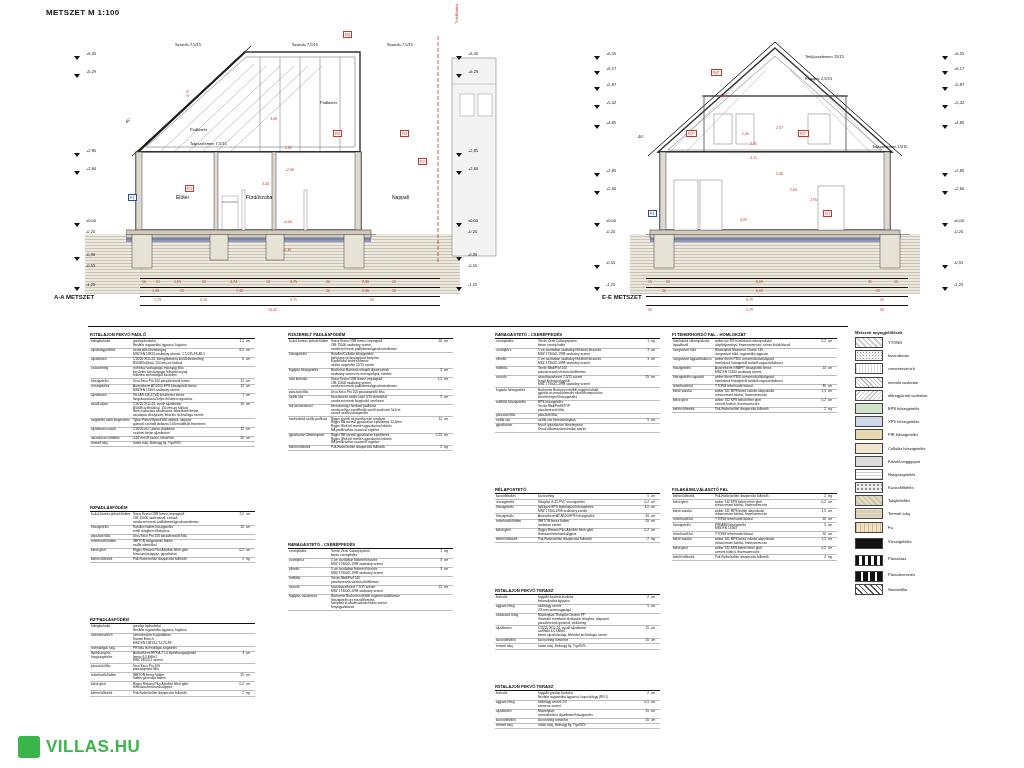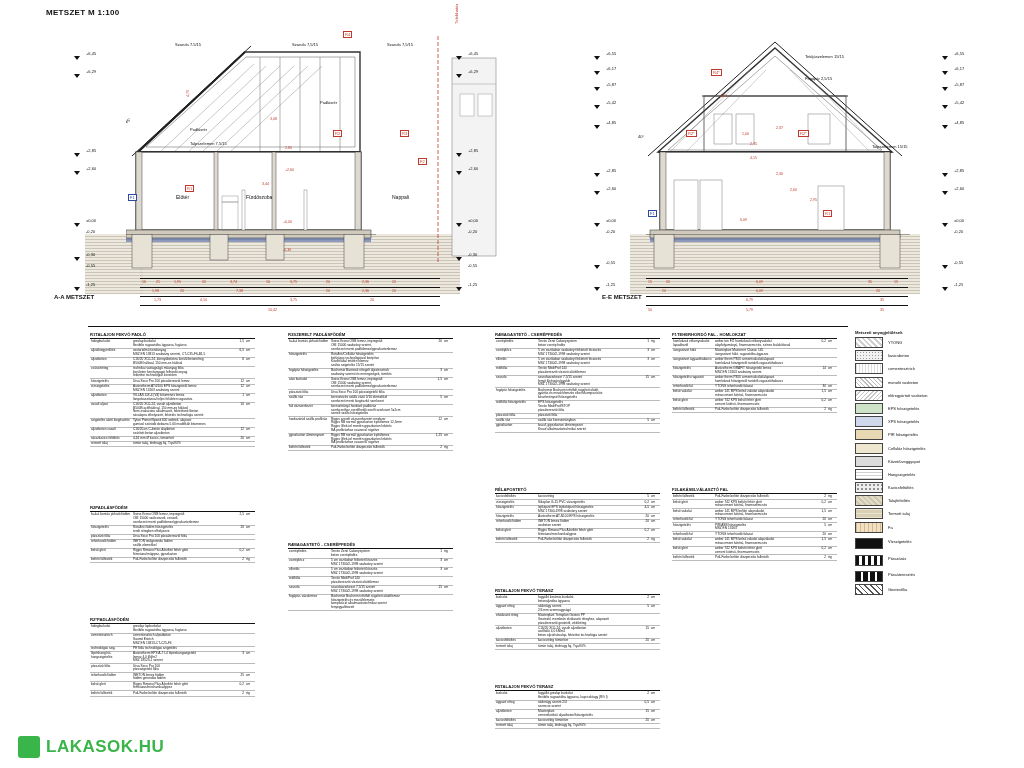--- a/index.html
+++ b/index.html
@@ -1174,16 +1174,16 @@
         </div>
         <div class="row">
           <div class="sw sw-geo"></div>
           <div class="nm">Geotextília</div>
         </div>
       </div>
   </div>
 
   <div id="wm">
     <div class="sq"></div>
-    <div class="txt">LAKASOK.HU</div>
+    <div class="txt">VILLAS.HU</div>
   </div>
 
 </div>
 
 </body></html>

